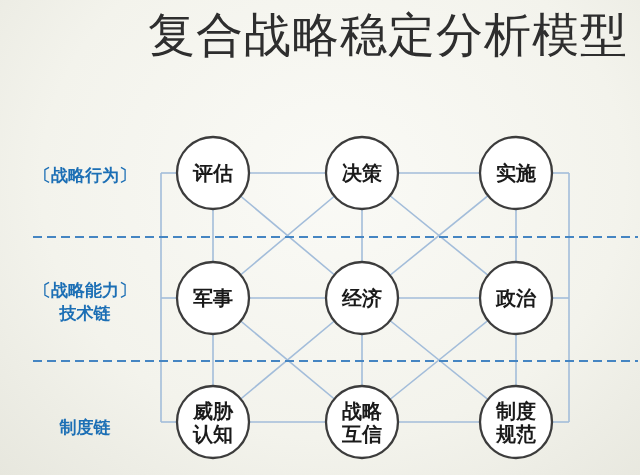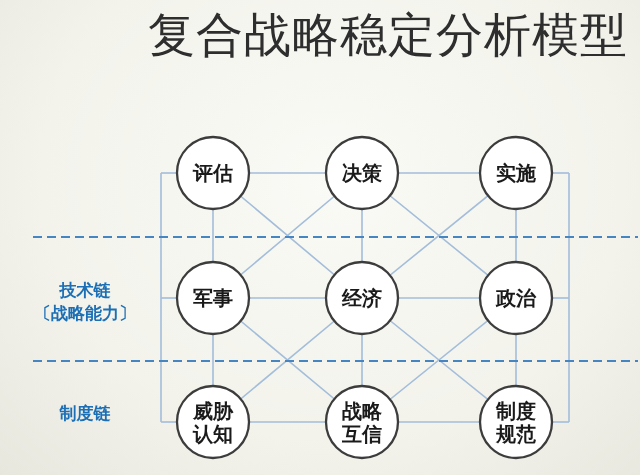--- a/index.html
+++ b/index.html
@@ -38,32 +38,33 @@
     width: 134px;
     text-align: center;
     color: var(--chain-color, #1c6fb5);
     font-size: 17px;
     font-weight: bold;
     line-height: 23px;
     user-select: none;
   }
   .chain-label-1 { top: 164px; }
   .chain-label-2 { top: 279px; }
-  .chain-label-3 { top: 402px; }
+  .chain-label-3 { top: 416px; }
 </style>
 </head>
 <body style="--bg-center: #fafaf6; --bg-edge: #e7e7de; --title-color: #2e2e2e; --chain-color: #1c6fb5;">
 
 <div class="page-title">复合战略稳定分析模型</div>
 
 <div class="chain-label chain-label-1">
+  <div>〔战略行为〕</div>
 </div>
 <div class="chain-label chain-label-2">
+  <div>〔战略能力〕</div>
   <div>技术链</div>
-  <div>〔战略能力〕</div>
 </div>
 <div class="chain-label chain-label-3">
   <div>制度链</div>
 </div>
 
 <svg id="diagram-svg" width="640" height="475" viewBox="0 0 640 475">
     <g>
       <line x1="177" y1="173" x2="161" y2="173" stroke="#a3bdda" stroke-width="1.6"></line>
       <line x1="161" y1="173" x2="161" y2="422" stroke="#a3bdda" stroke-width="1.6"></line>
       <line x1="161" y1="298" x2="177" y2="298" stroke="#a3bdda" stroke-width="1.6"></line>

